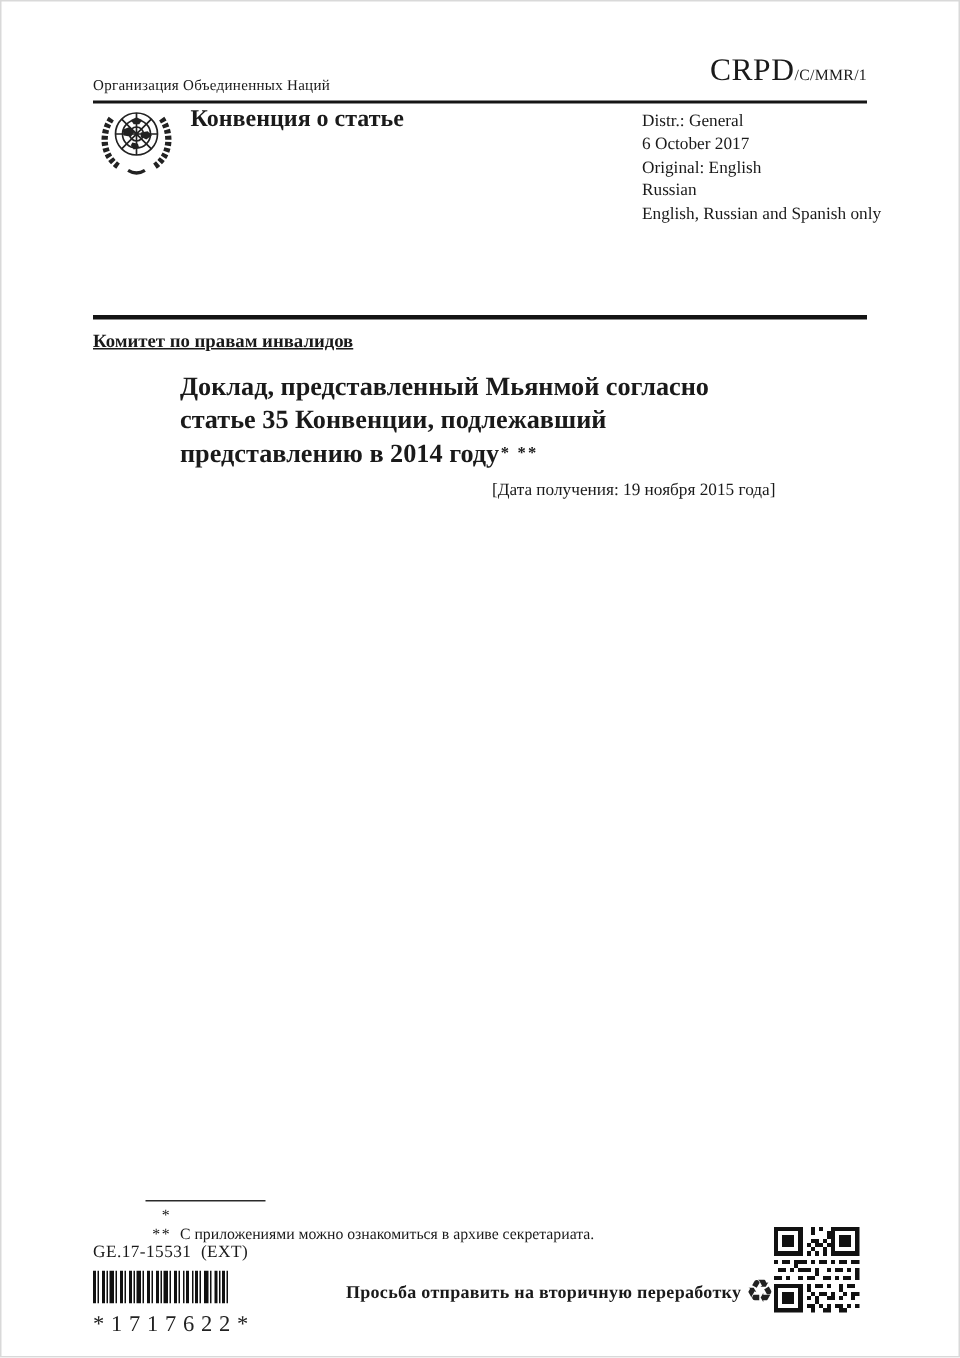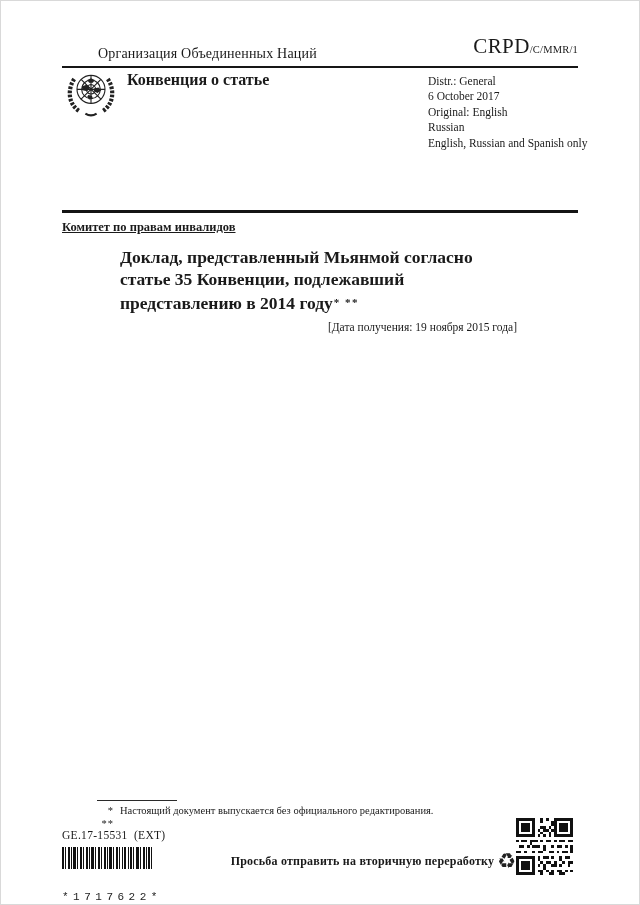--- a/index.html
+++ b/index.html
@@ -7,21 +7,21 @@
     position:relative;width:640px;height:905px;margin:0 auto;background:#fff;
     font-family:"Liberation Serif","DejaVu Serif",serif;color:#1a1a1a;
     outline:1px solid #d9d9d9;outline-offset:-1px;overflow:hidden;
   }
   
   .header-row{
     position:absolute;top:34px;left:62px;right:62px;
     display:flex;justify-content:space-between;align-items:flex-end;
     border-bottom:2px solid #161616;padding-bottom:4px;
   }
-  .org-name{font-size:14px;letter-spacing:.2px;margin-left:36px;}
+  .org-name{font-size:10px;letter-spacing:.2px;}
   .doc-symbol{font-size:21px;letter-spacing:.4px;line-height:24px;white-space:nowrap;}
   .doc-symbol .suffix{font-size:10.5px;letter-spacing:.2px;}
   
   .un-logo{position:absolute;top:66px;left:63px;width:56px;height:56px;}
   .conv-title{position:absolute;top:70px;left:127px;font-weight:bold;font-size:16px;line-height:20px;}
   .conv-title span{display:block;}
   .distr-block{position:absolute;top:74px;left:428px;font-size:11.5px;line-height:15.4px;}
   
   .rule-thick{position:absolute;top:210px;left:62px;right:62px;height:2.5px;background:#141414;}
   .committee{position:absolute;top:220px;left:62px;font-weight:bold;font-size:12.5px;text-decoration:underline;}
@@ -32,21 +32,21 @@
   .title-asterisks{font-size:11px;font-weight:bold;letter-spacing:1.5px;vertical-align:3px;padding-left:1px;}
   .received{position:absolute;top:321px;left:120px;width:397px;text-align:right;font-size:11.5px;}
   
   .fn-rule{position:absolute;top:800px;left:97px;width:80px;height:1.4px;background:#2a2a2a;}
   .footnotes{position:absolute;top:805px;left:62px;width:450px;font-size:10.5px;line-height:12.6px;}
   .footnote{display:flex;}
   .fn-marker{width:52px;text-align:right;padding-right:6px;flex:none;letter-spacing:1px;}
   
   .ge-number{position:absolute;top:829px;left:62px;font-size:11.5px;white-space:pre;letter-spacing:.3px;}
   .barcode{position:absolute;top:847px;left:62px;width:92px;text-align:left;}
-  .barcode-digits{display:block;font-family:Liberation Mono, monospace;font-size:11px;letter-spacing:4.5px;margin-top:18px;white-space:nowrap;color:#222;}
+  .barcode-digits{display:block;font-family:Liberation Serif, serif;font-size:15px;letter-spacing:4.5px;margin-top:1px;white-space:nowrap;color:#222;}
   .recycle-row{position:absolute;top:850px;left:0;right:124px;display:flex;justify-content:flex-end;align-items:center;}
   .recycle-text{font-size:12px;font-weight:bold;letter-spacing:.2px;}
   .recycle-icon{font-family:"DejaVu Sans",sans-serif;font-size:21px;line-height:22px;margin-left:3px;color:#222;}
   .qr{position:absolute;top:818px;left:516px;width:57px;height:57px;}
 </style>
 </head>
 <body>
 
 <div class="page">
 
@@ -96,24 +96,24 @@
     <span class="tline">статье 35 Конвенции, подлежавший</span>
     <span class="tline3"><span>представлению в 2014 году</span><span class="title-asterisks">* **</span></span>
   </div>
 
   <div class="received">[Дата получения: 19 ноября 2015 года]</div>
 
   <div class="fn-rule"></div>
   <div class="footnotes">
     <div class="footnote">
       <span class="fn-marker">*</span>
-      <span>Настоящий документ выпускается без официального редактирования.</span>
     </div>
     <div class="footnote">
       <span class="fn-marker">**</span>
+      <span>С приложениями можно ознакомиться в архиве секретариата.</span>
     </div>
   </div>
 
   <div class="ge-number">GE.17-15531  (EXT)</div>
 
   <div class="barcode">
     <svg width="92" height="22" viewBox="0 0 92 22" aria-hidden="true">
       <path fill="#111" d="M0 0h2v22H0zM3 0h1v22H3zM6 0h2v22H6zM9 0h1v22H9zM11 0h3v22h-3zM15 0h1v22h-1zM18 0h2v22h-2zM21 0h1v22h-1zM24 0h2v22h-2zM27 0h1v22h-1zM29 0h3v22h-3zM33 0h1v22h-1zM36 0h2v22h-2zM39 0h1v22h-1zM42 0h2v22h-2zM45 0h1v22h-1zM47 0h3v22h-3zM51 0h1v22h-1zM54 0h2v22h-2zM57 0h1v22h-1zM60 0h1v22h-1zM62 0h2v22h-2zM66 0h1v22h-1zM68 0h2v22h-2zM71 0h1v22h-1zM74 0h3v22h-3zM78 0h1v22h-1zM81 0h2v22h-2zM84 0h1v22h-1zM86 0h2v22h-2zM89 0h1v22h-1z"></path>
     </svg>
     <span class="barcode-digits">*1717622*</span>

